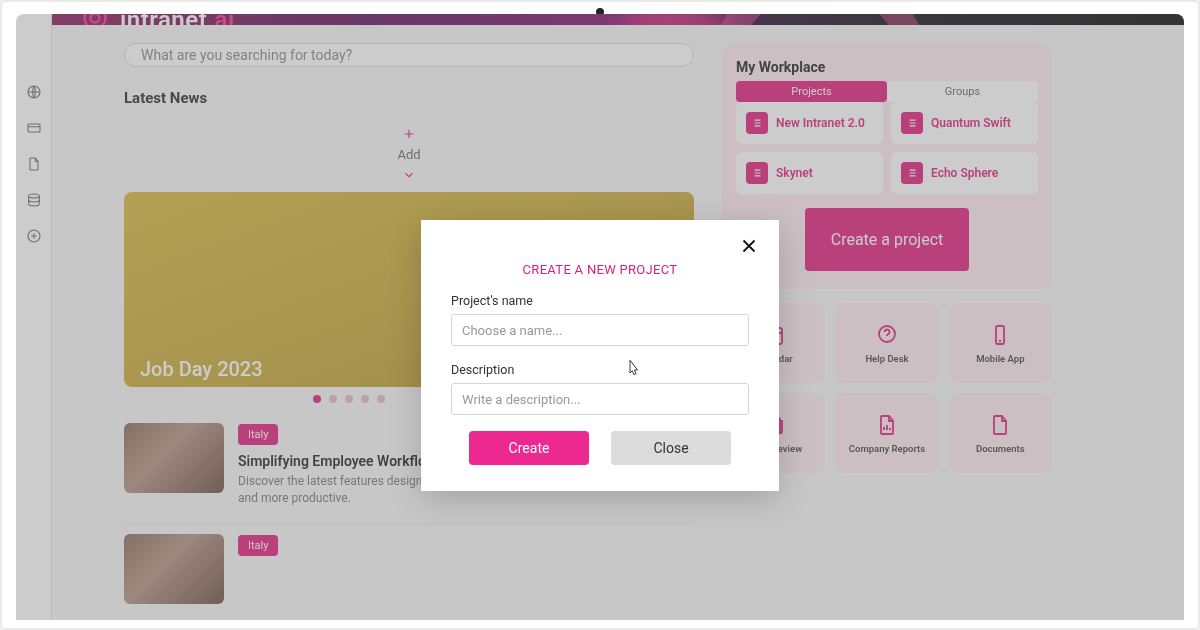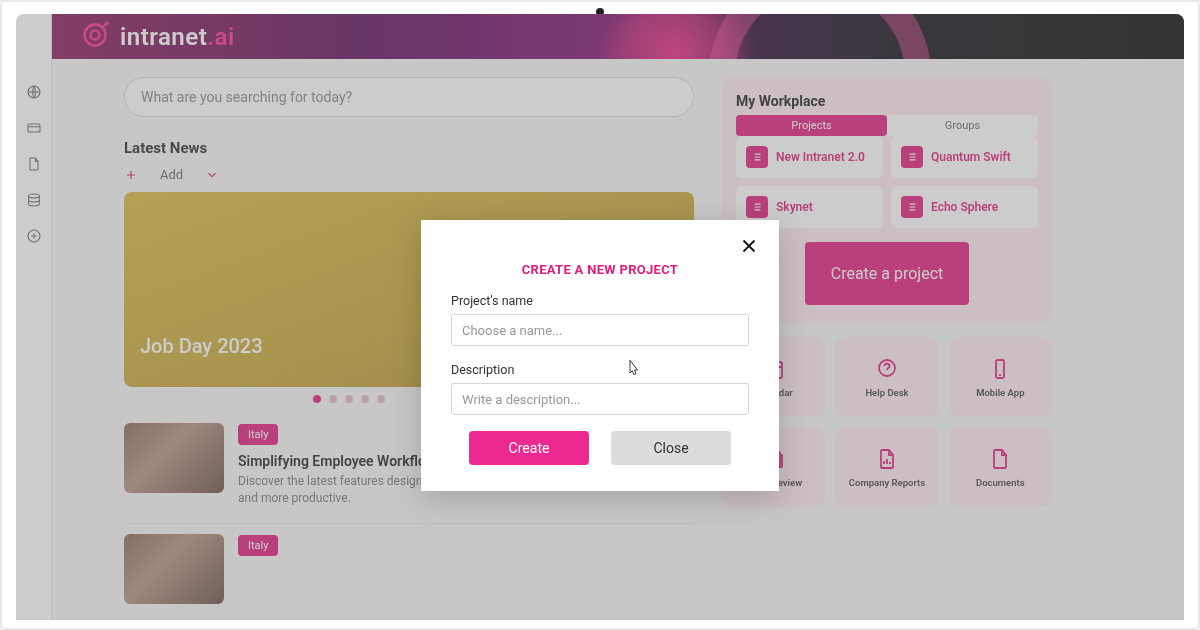--- a/index.html
+++ b/index.html
@@ -44,35 +44,35 @@
 .logo { display: flex; align-items: center; gap: 10px; color: #fff; position: relative; z-index: 2;}
 .logo-mark svg { width: 30px; height: 30px; }
 .logo-text { font-size: 24px; font-weight: 600; letter-spacing: .5px; }
 .logo-text .ai { color: #ff2f8f; }
 
 .content {
   flex: 1; display: flex; gap: 28px; padding: 18px 28px 0 72px;
 }
 .left-col { flex: 1; max-width: 570px; }
 .searchbar {
-  width: 100%; height: 40px; border: 1px solid #d8d8d8; border-radius: 20px;
+  width: 100%; height: 24px; border: 1px solid #d8d8d8; border-radius: 20px;
   background: #fff; padding: 0 16px; font-size: 14px; color: #888; display: flex; align-items: center;
 }
 
 .section-title { font-size: 15px; font-weight: 700; color: #2b2b2b; margin-top: 22px; }
-.add-row { display: flex; align-items: center; gap: 22px; margin-top: 10px; color: #666; font-size: 13px; }
+.add-row { display: flex; align-items: center; gap: 6px; margin-top: 20px; color: #666; font-size: 13px; flex-direction: column; }
 .add-row .plus { width: 14px; height: 14px; color: #e11d7b; }
 .add-row .chev { width: 14px; height: 14px; color: #e11d7b; }
 
 .news-hero {
   margin-top: 10px; height: 195px; border-radius: 8px; position: relative; overflow: hidden;
   background: linear-gradient(160deg, #d9b93e 0%, #c8a936 50%, #b39430 100%);
 }
 .news-hero-title {
-  position: absolute; left: 16px; bottom: 29px; color: #fff; font-size: 20px; font-weight: 500;
+  position: absolute; left: 16px; bottom: 6px; color: #fff; font-size: 20px; font-weight: 500;
 }
 .pager { display: flex; gap: 8px; justify-content: center; margin: 8px 0 10px; padding-right: 120px; }
 .pager .dot { width: 8px; height: 8px; border-radius: 50%; background: #e6b8cf; }
 .pager .dot:first-child { background: #e11d7b; }
 
 .news-item { display: flex; gap: 14px; padding: 10px 0 16px 0; border-bottom: 1px solid #e8e8e8; }
 .news-thumb { width: 100px; height: 70px; border-radius: 6px; background: linear-gradient(135deg,#8b6a57 0%, #b59384 40%, #6b4e42 100%); flex-shrink: 0;}
 .news-body { flex: 1; }
 .tag { display: inline-block; background: #e11d7b; color: #fff; font-size: 11px; padding: 4px 10px; border-radius: 4px; }
 .news-title { font-size: 14px; font-weight: 600; color: #222; margin-top: 8px; }
@@ -123,21 +123,21 @@
 
 
 .modal {
   position: absolute; z-index: 60; left: 50%; top: 206px; transform: translateX(-50%);
   width: 358px; background: #fff; padding: 24px 30px 26px; box-shadow: 0 8px 30px rgba(0,0,0,.18);
 }
 .modal-close {
   position: absolute; right: 18px; top: 14px; width: 24px; height: 24px; cursor: pointer;
   display: flex; align-items: center; justify-content: center; color: #111; font-size: 22px;
 }
-.modal-title { text-align: center; color: #e11d7b; font-size: 13px; font-weight: 700; letter-spacing: .3px; margin: 18px 0 16px; }
+.modal-title { text-align: center; color: #e11d7b; font-size: 13px; font-weight: 400; letter-spacing: .3px; margin: 18px 0 16px; }
 .field-label { font-size: 12.5px; color: #333; margin-bottom: 6px; }
 .field-input {
   width: 100%; height: 32px; border: 1px solid #d4d4d4; border-radius: 3px;
   padding: 8px 10px; font-size: 13px; color: #999; display: flex; align-items: center; margin-bottom: 16px;
 }
 .btn-row { display: flex; gap: 22px; justify-content: center; margin-top: 14px;}
 .btn { width: 120px; height: 34px; border-radius: 4px; font-size: 14px; display: flex; align-items: center; justify-content: center; cursor: pointer;}
 .btn-primary { background: #ed2891; color: #fff; }
 .btn-secondary { background: #dcdcdc; color: #333; }
 

